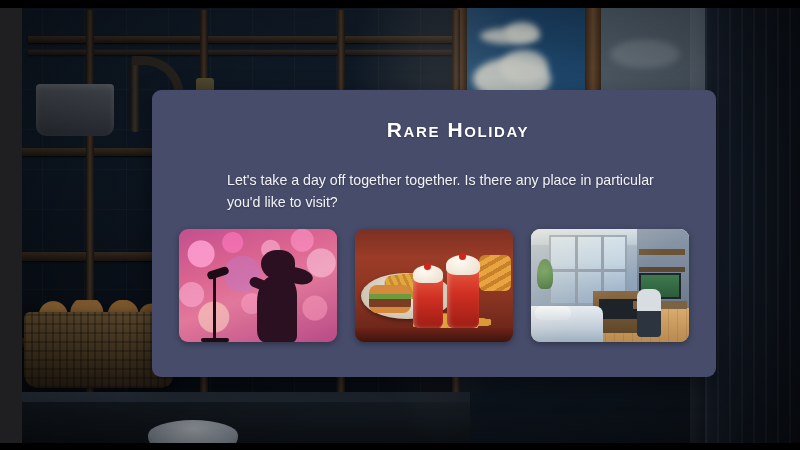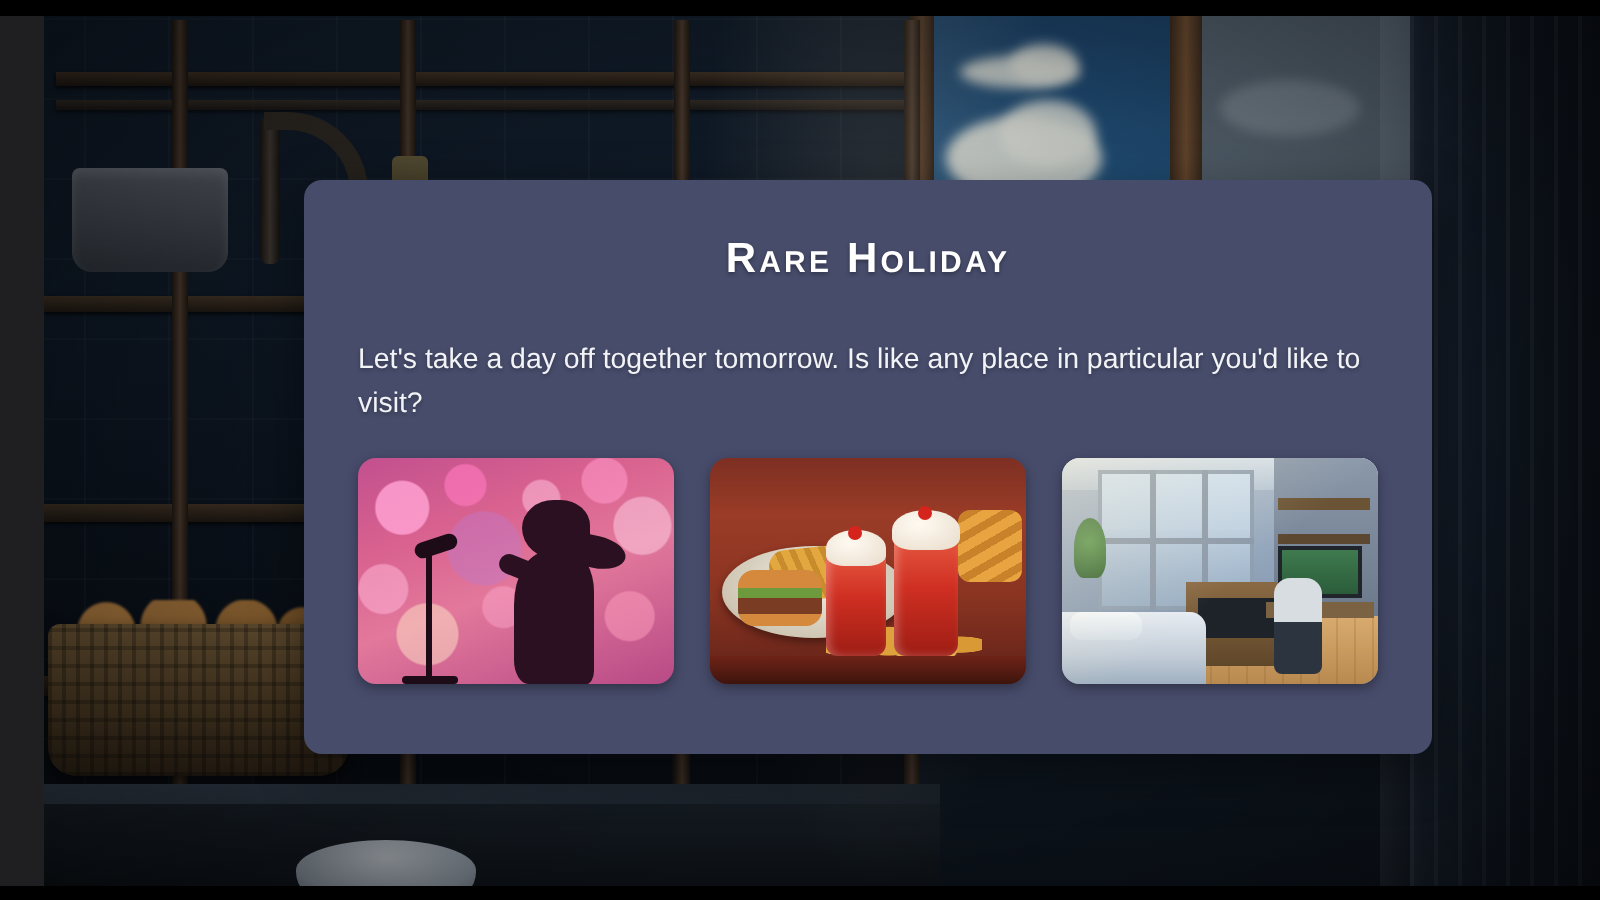--- a/index.html
+++ b/index.html
@@ -190,20 +190,21 @@
   .strip-left { position:absolute; left:0; top:0; width:22px; height:450px; background:#1f1f21; z-index:29; }
 
   
   .panel {
     position:absolute;
     left:152px; top:90px; width:564px; height:287px;
     background:#474c6b;
     border-radius:9px;
     z-index:20;
     box-shadow:0 8px 26px rgba(0,0,0,.45);
+    padding-left:48px;
   }
   .panel-title {
     margin-top:28px;
     text-align:center;
     color:#ffffff;
     font-weight:bold;
     font-size:21px;
     font-variant:small-caps;
     letter-spacing:1.6px;
     text-shadow:0 1px 2px rgba(0,0,0,.35);
@@ -499,21 +500,21 @@
     <div class="curtain-edge"></div>
 
     <div class="light-spill"></div>
     <div class="vignette"></div>
   </div>
 
   <div class="panel">
 
     <div class="panel-title">Rare Holiday</div>
 
-    <div class="panel-body">Let's take a day off together tomorrow. Is like any place in particular you'd like to visit?</div>
+    <div class="panel-body">Let's take a day off together together. Is there any place in particular you'd like to visit?</div>
 
     <div class="choices">
 
       <div class="choice">
         <div class="art-concert"></div>
         <div class="mic-stand"></div>
         <div class="mic-head"></div>
         <div class="mic-foot"></div>
         <div class="singer">
           <div class="singer-body"></div>

